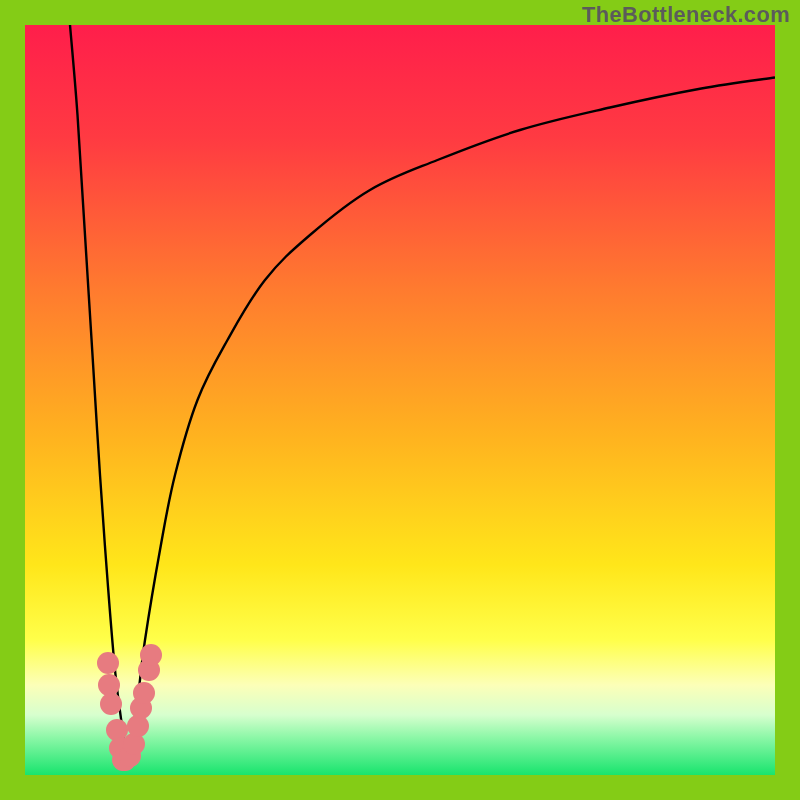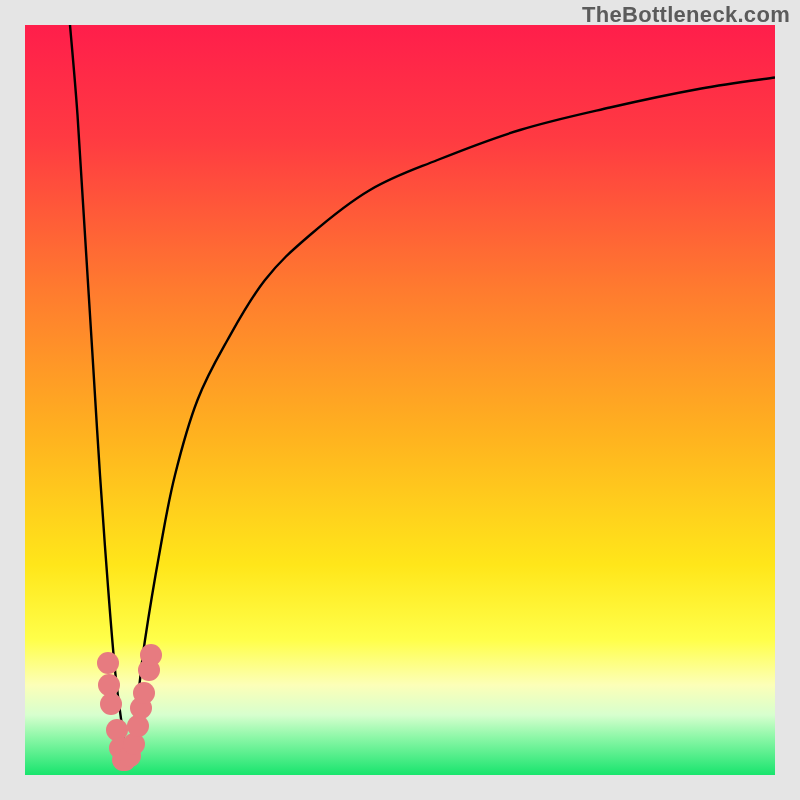--- a/index.html
+++ b/index.html
@@ -8,21 +8,21 @@
     width: 800px;
     height: 800px;
     overflow: hidden;
     background: #000;
     font-family: Arial, Helvetica, sans-serif;
   }
   .frame {
     position: relative;
     width: 800px;
     height: 800px;
-    background: #e5e5e5;
+    background: #84cc16;
   }
   .plot-area {
     position: absolute;
     left: 25px;
     top: 25px;
     width: 750px;
     height: 750px;
     overflow: hidden;
   }
   .gradient {

